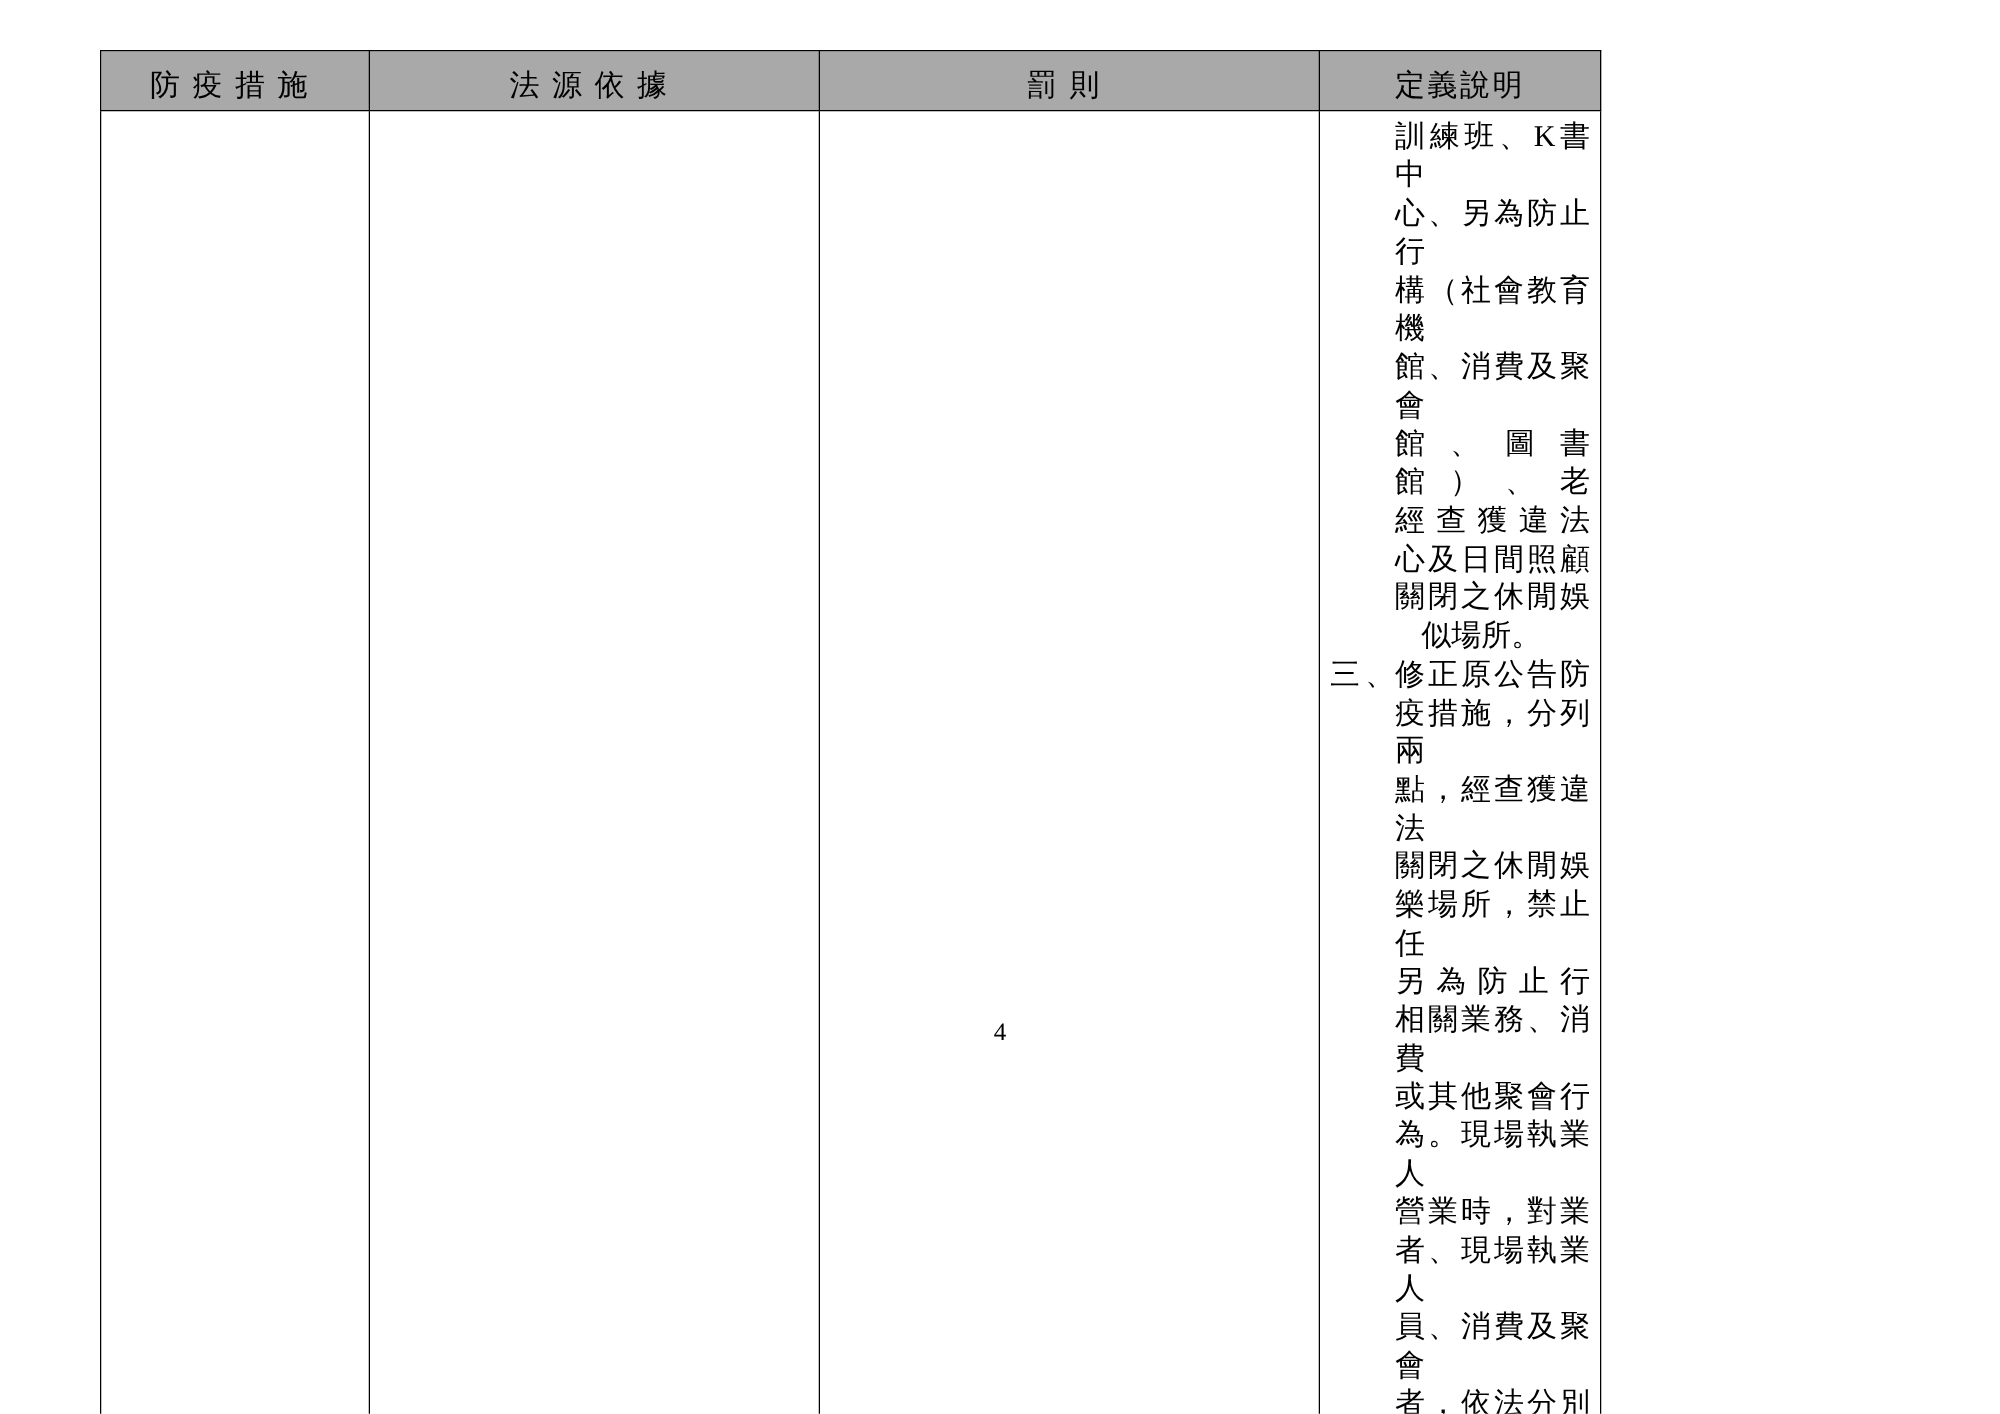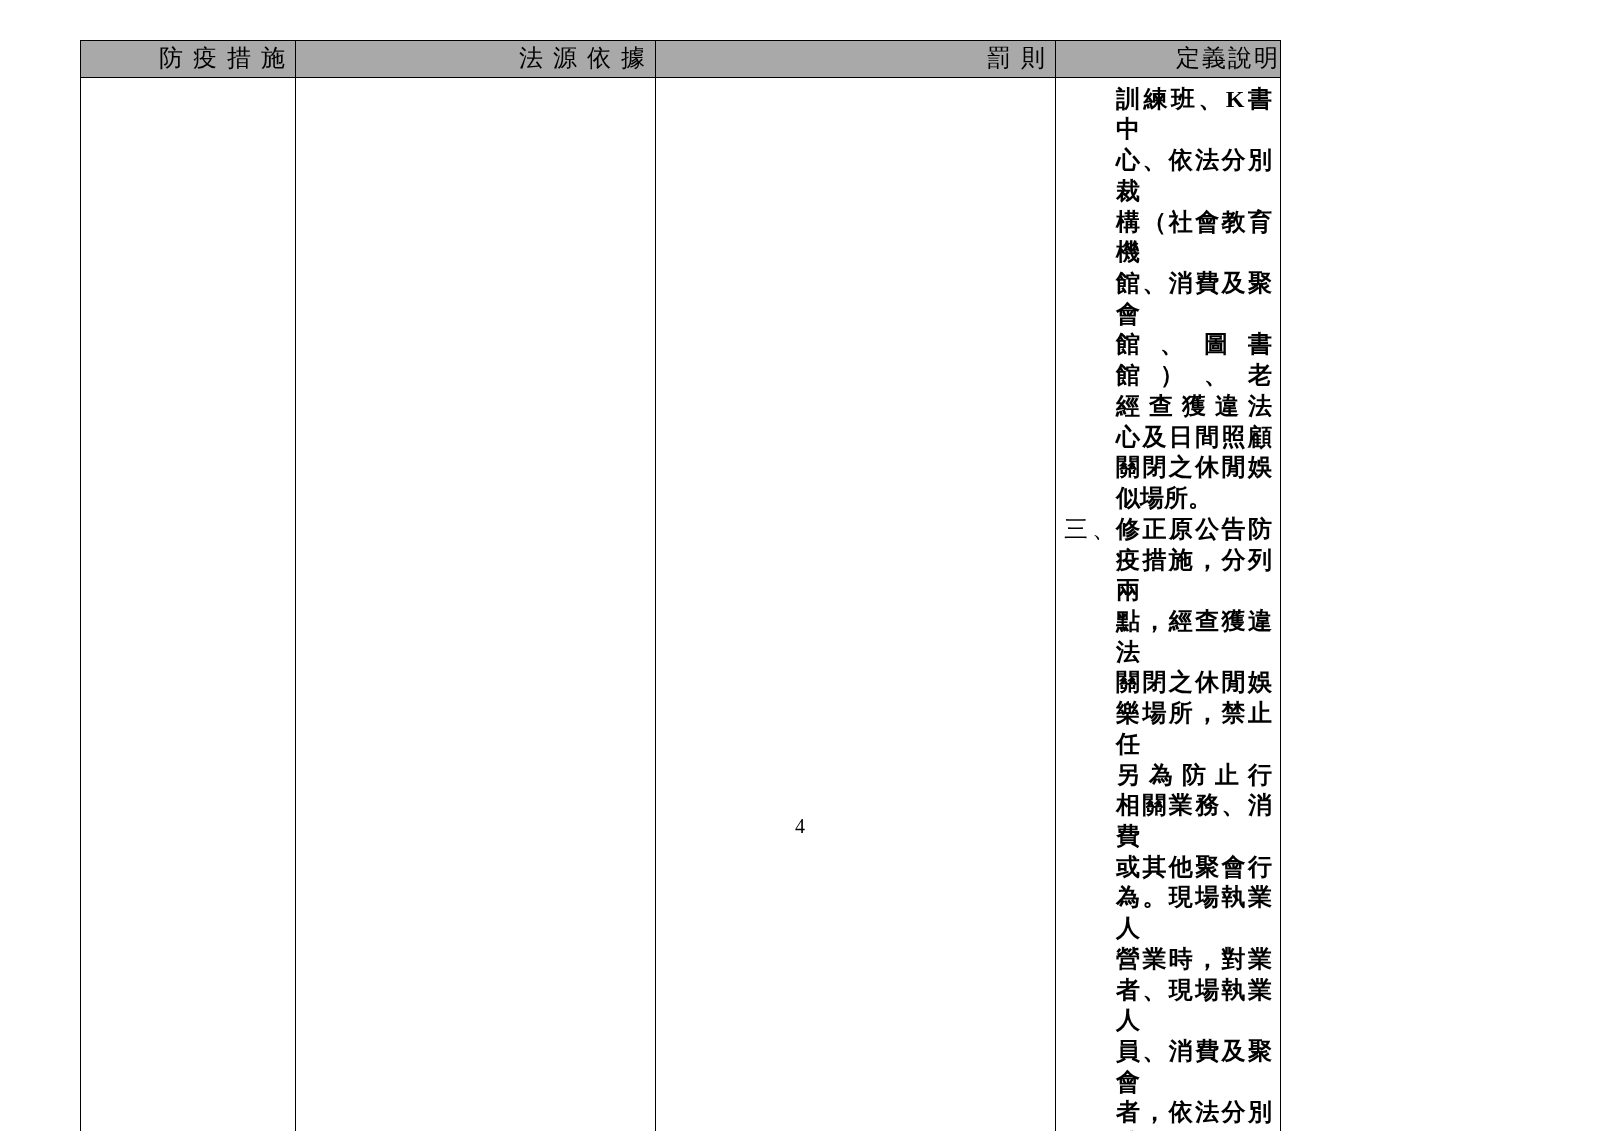--- a/index.html
+++ b/index.html
@@ -26,22 +26,22 @@
   table.doc-table th,
   table.doc-table td {
     border: 1px solid #000000;
     vertical-align: top;
     font-size: 24px;
     line-height: 1.28;
     font-weight: normal;
   }
   table.doc-table th {
     background: #a9a9a9;
-    text-align: right;
-    padding: 2px 0 3px 0;
+    text-align: center;
+    padding: 13px 0 3px 0;
     letter-spacing: 10px;
   }
   table.doc-table th.narrow-spacing {
     letter-spacing: 2px;
     font-family: Liberation Serif, serif;
   }
   .col-0 { width: 215px; }
   .col-1 { width: 360px; }
   .col-2 { width: 400px; }
   .col-3 { width: 225px; }
@@ -53,29 +53,29 @@
     width: 100%;
   }
   .def-line {
     display: flex;
     text-align: justify;
     text-align-last: justify;
   }
   .def-line.no-justify {
     text-align: left;
     text-align-last: left;
+    gap: 21px;
   }
   .no-col {
     width: 52px;
     flex: 0 0 52px;
     text-align: left;
   }
   .content-col {
     flex: 1 1 auto;
-    font-weight: bold;
   }
   .page-number {
     position: absolute;
     left: 0;
     width: 1600px;
     top: 815px;
     text-align: center;
     font-size: 20px;
     font-family: "Times New Roman", serif;
   }
@@ -106,21 +106,21 @@
       <td class="body-cell"></td>
       <td class="body-cell">
         <div class="def-wrap">
 
           <div class="def-line">
             <span class="no-col"></span>
             <span class="content-col">訓練班、K書中</span>
           </div>
           <div class="def-line">
             <span class="no-col"></span>
-            <span class="content-col">心、依法分別裁</span>
+            <span class="content-col">心、另為防止行</span>
           </div>
           <div class="def-line">
             <span class="no-col"></span>
             <span class="content-col">構（社會教育機</span>
           </div>
           <div class="def-line">
             <span class="no-col"></span>
             <span class="content-col">館、消費及聚會</span>
           </div>
           <div class="def-line">

